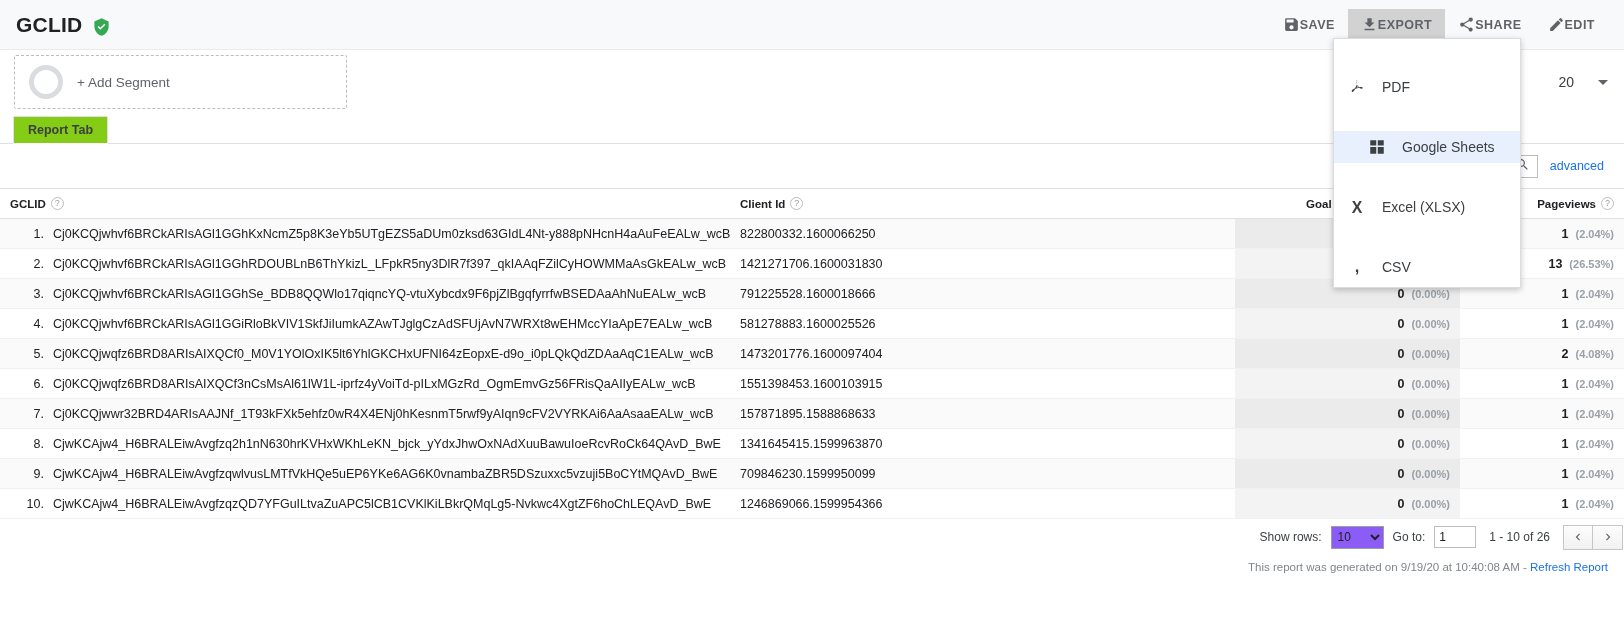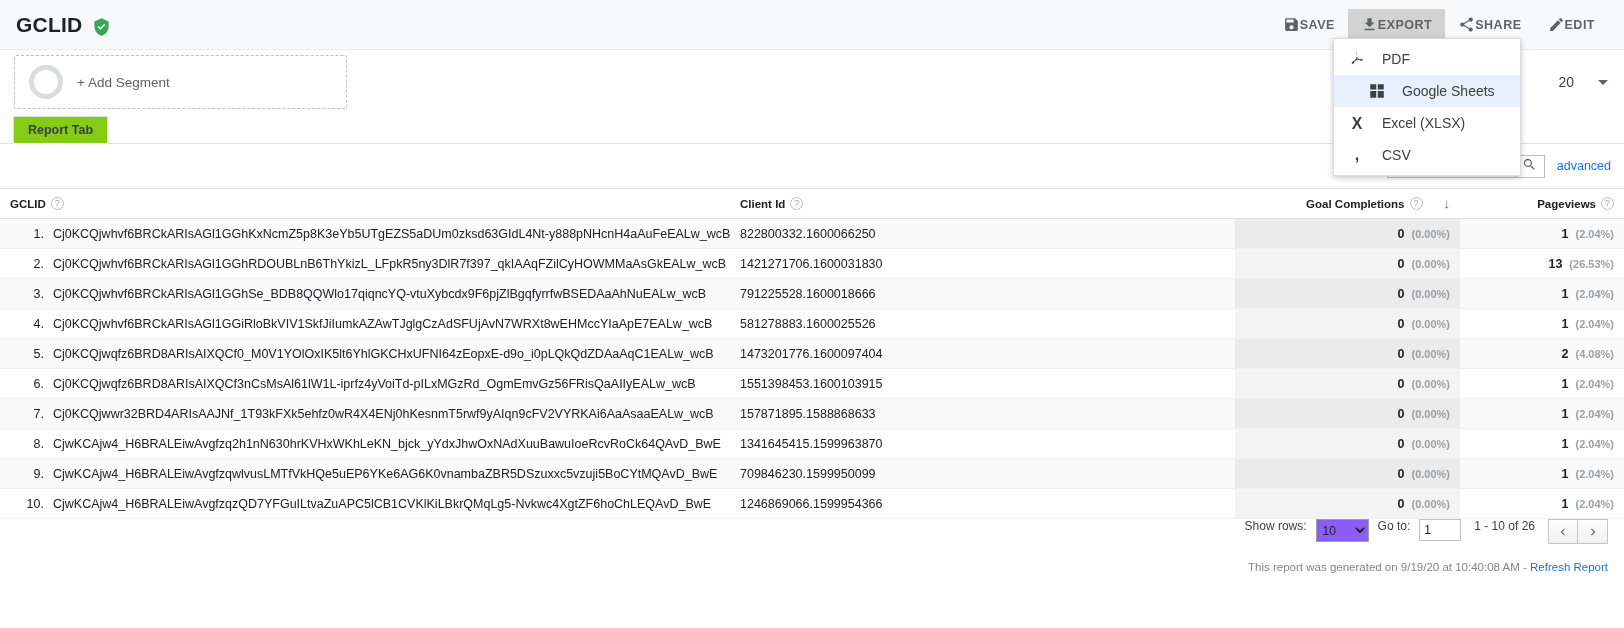--- a/index.html
+++ b/index.html
@@ -66,20 +66,21 @@
     padding: 4px 0;
   }
   .export-item {
     display: flex;
     align-items: center;
     height: 32px;
     padding: 0 0 0 12px;
     font-size: 14px;
     color: #3c4043;
     cursor: pointer;
+    margin-top: 28px;
   }
   .export-item.highlight { background: #e8f0fe; padding-left: 32px; }
   .export-item .ei-icon {
     width: 22px; height: 22px;
     margin-right: 14px;
     display: flex; align-items: center; justify-content: center;
     color: #3c4043;
     flex: none;
   }
 
@@ -158,21 +159,21 @@
     bottom: -1px;
     cursor: pointer;
   }
 
   
   .searchrow {
     height: 44px;
     display: flex;
     align-items: center;
     justify-content: flex-end;
-    padding-right: 13px;
+    padding-right: 20px;
     gap: 0;
     background: #fff;
   }
   .search-input {
     width: 128px;
     height: 23px;
     border: 1px solid #bdbdbd;
     border-right: none;
     font-size: 12px;
     padding: 0 5px;
@@ -261,23 +262,24 @@
   
   td.gclid-wrap {
     padding-left: 13px;
   }
   .row-inner { display: flex; }
   .row-num { width: 34px; text-align: right; flex: none; margin-right: 9px; }
 
   
   .tfoot-row {
     display: flex;
+    align-items: center;
     justify-content: flex-end;
     height: 36px;
-    padding-right: 16px;
+    padding-right: 1px;
     gap: 9px;
     font-size: 12px;
     color: #3c4043;
     background: #fff;
   }
   .rows-select {
     height: 23px;
     font-size: 12px;
     border: 1px solid #9e9e9e;
     background: #8b5cf6;

